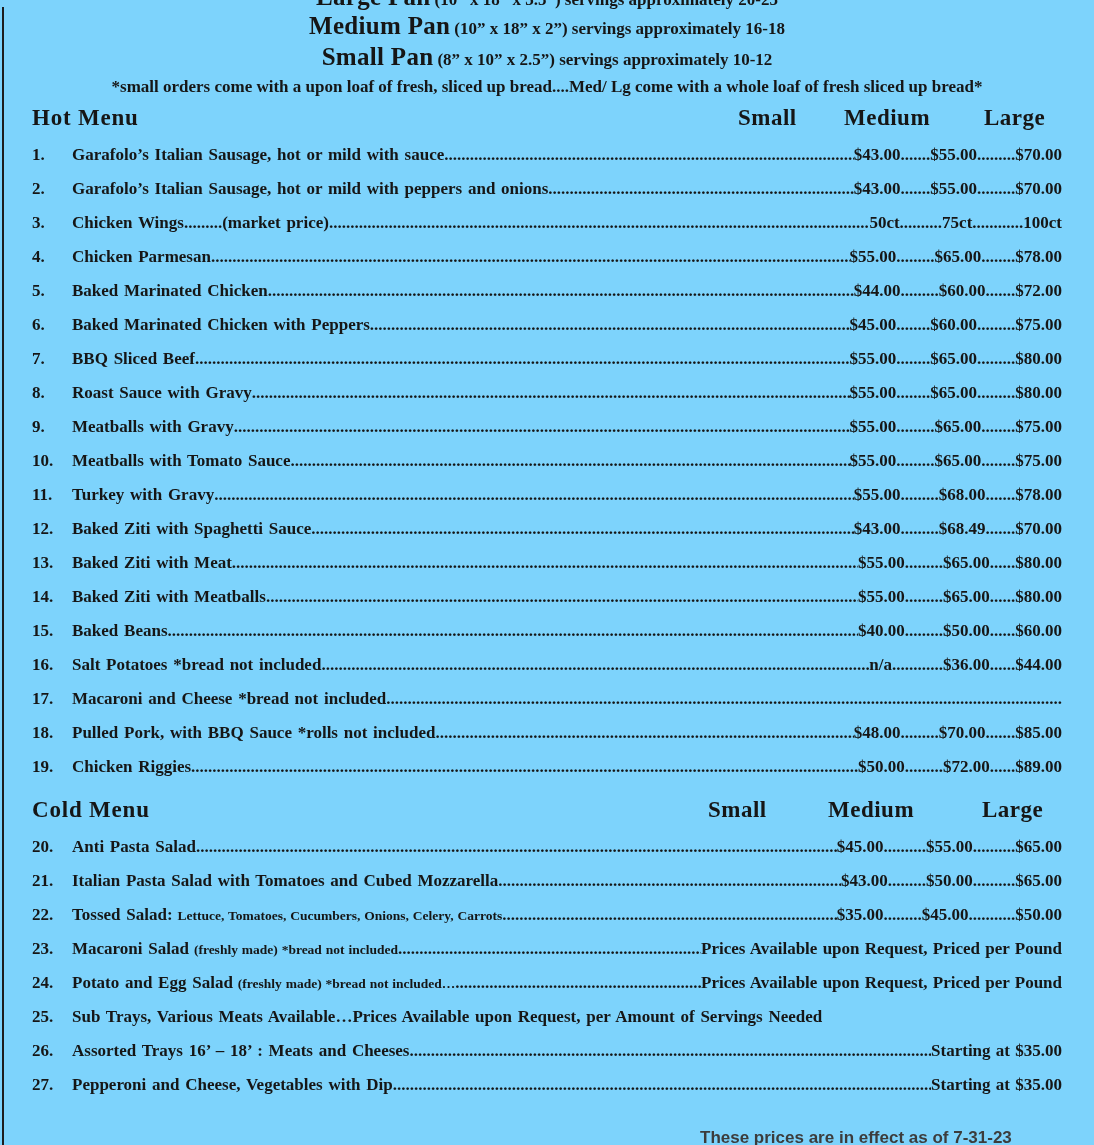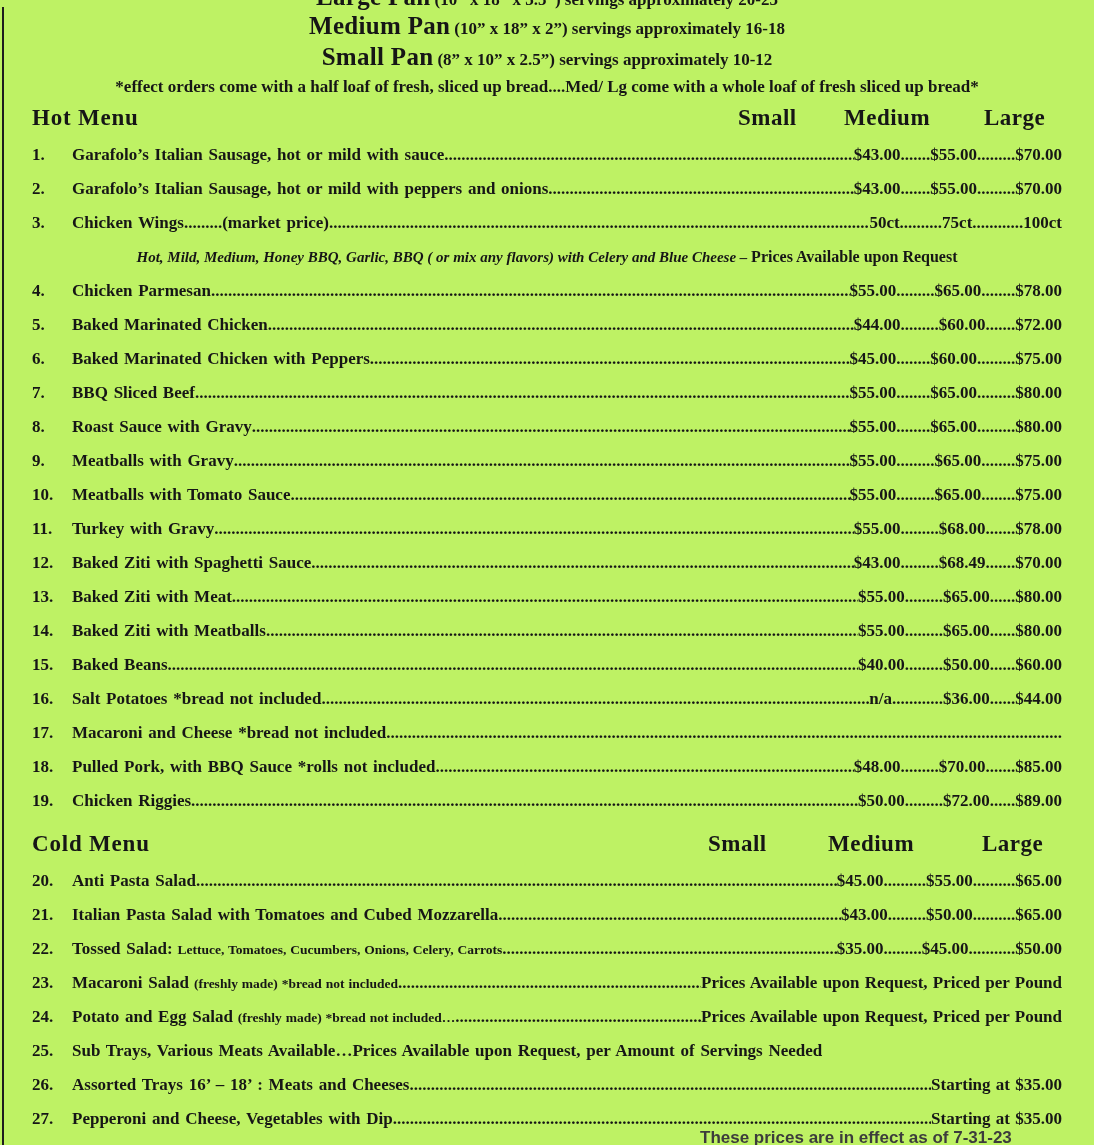--- a/index.html
+++ b/index.html
@@ -3,21 +3,21 @@
 <meta charset="utf-8">
 <style>
   * { box-sizing: border-box; margin: 0; padding: 0; }
   html, body { width: 1094px; height: 1145px; overflow: hidden; background: #ffffff; }
   body { font-family: "Liberation Serif", serif; color: #161616; }
 
   .page {
     position: relative;
     width: 1094px;
     height: 1145px;
-    background: #bef264;
+    background: #7dd3fc;
     overflow: hidden;
   }
   .left-border {
     position: absolute;
     left: 2px; top: 7px; bottom: 0;
     width: 2px;
     background: #1d1d1d;
   }
 
   
@@ -118,21 +118,21 @@
       </div>
     </div>
     <div class="pan-line">
       <span class="pan-name">Medium Pan</span>
       <span class="pan-detail">(10” x 18” x 2”) servings approximately 16-18</span>
     </div>
     <div class="pan-line">
       <span class="pan-name">Small Pan</span>
       <span class="pan-detail">(8” x 10” x 2.5”) servings approximately 10-12</span>
     </div>
-    <div class="bread-note">*effect orders come with a half loaf of fresh, sliced up bread....Med/ Lg come with a whole loaf of fresh sliced up bread*</div>
+    <div class="bread-note">*small orders come with a upon loaf of fresh, sliced up bread....Med/ Lg come with a whole loaf of fresh sliced up bread*</div>
   </header>
 
   <main id="menu-rows">
       <div class="section-row hot"><span class="sec-title">Hot Menu</span><span class="col-label col-0">Small</span><span class="col-label col-1">Medium</span><span class="col-label col-2">Large</span></div>
       <div class="item-row">
         <span class="num">1.</span>
         <span class="iname">Garafolo’s Italian Sausage, hot or mild with sauce</span>
         <span class="leader"></span>
         <span class="iright">$43.00.......$55.00.........$70.00</span>
       </div>
@@ -141,21 +141,20 @@
         <span class="iname">Garafolo’s Italian Sausage, hot or mild with peppers and onions</span>
         <span class="leader"></span>
         <span class="iright">$43.00.......$55.00.........$70.00</span>
       </div>
       <div class="item-row">
         <span class="num">3.</span>
         <span class="iname">Chicken Wings.........(market price)</span>
         <span class="leader"></span>
         <span class="iright">50ct..........75ct............100ct</span>
       </div>
-      <div class="note-row"><span class="note-italic">Hot, Mild, Medium, Honey BBQ, Garlic, BBQ ( or mix any flavors) with Celery and Blue Cheese – </span><span class="note-bold">Prices Available upon Request</span></div>
       <div class="item-row">
         <span class="num">4.</span>
         <span class="iname">Chicken Parmesan</span>
         <span class="leader"></span>
         <span class="iright">$55.00.........$65.00........$78.00</span>
       </div>
       <div class="item-row">
         <span class="num">5.</span>
         <span class="iname">Baked Marinated Chicken</span>
         <span class="leader"></span>

